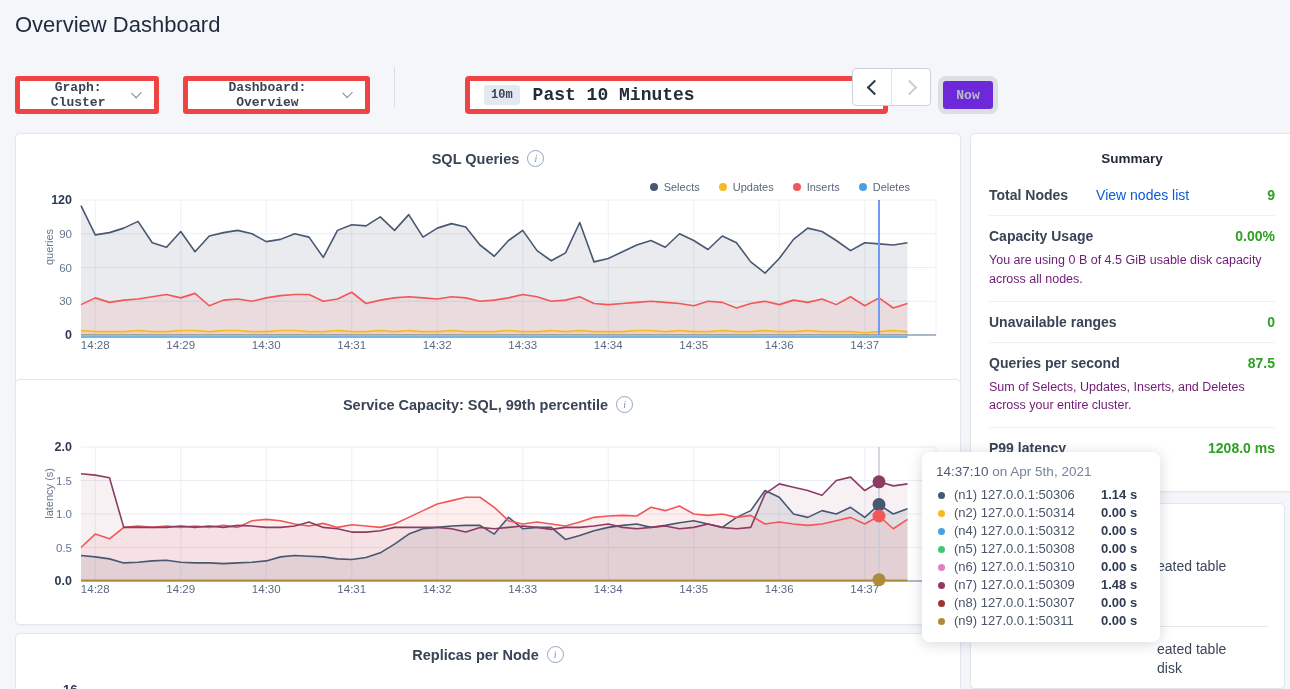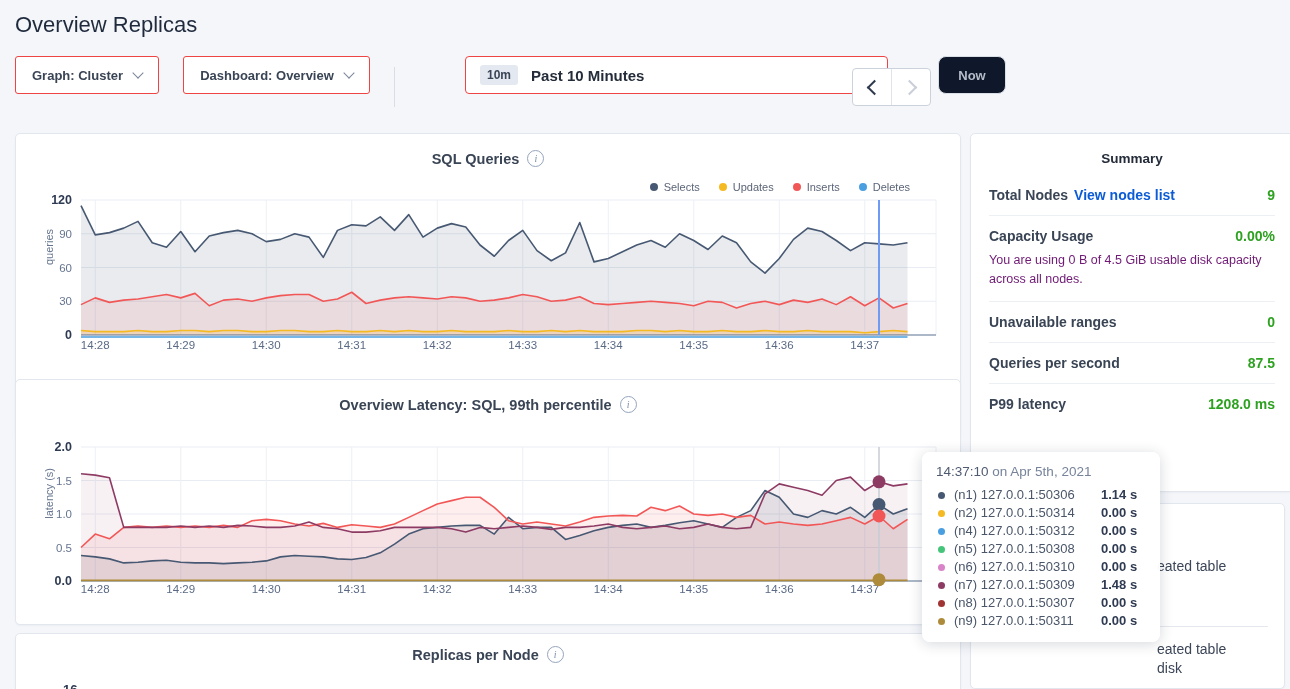--- a/index.html
+++ b/index.html
@@ -3,40 +3,40 @@
 <meta charset="utf-8">
 <style>
   html,body{margin:0;padding:0;}
   body{
     width:1290px;height:689px;overflow:hidden;position:relative;
     background:#f4f6fa;font-family:"Liberation Sans",sans-serif;color:#394455;
   }
   
   #page-title{position:absolute;left:15px;top:12px;font-size:22px;font-weight:500;color:#1f2a3c;margin:0;}
   
-  .tb-btn{position:absolute;top:56px;height:38px;background:#fff;border:1px solid #ef4444;border-radius:3px;
-    display:flex;align-items:center;justify-content:center;font-family:Liberation Sans, sans-serif;
+  .tb-btn{position:absolute;top:76px;height:38px;background:#fff;border:5px solid #ef4444;border-radius:3px;
+    display:flex;align-items:center;justify-content:center;font-family:Liberation Mono, monospace;
     font-size:13px;font-weight:700;color:#394455;cursor:pointer;box-sizing:border-box;padding:0 14px;}
   .chev{display:inline-block;width:7px;height:7px;border:solid #7a8699;border-width:0 1.6px 1.6px 0;
     transform:rotate(45deg);margin-left:11px;margin-top:-4px;}
   .vdiv{position:absolute;left:394px;top:67px;height:40px;border-left:1px solid #d9dee6;}
   #time-picker{left:417px;width:423px;border-radius:4px;justify-content:flex-start;margin-left:48px;}
   #time-picker .badge{background:#e4e9f1;border-radius:3px;font-size:12px;font-weight:700;color:#394455;
     padding:3px 7px;margin-right:13px;}
-  #time-picker .tp-label{font-size:15px;font-weight:700;color:#242c3a;}
+  #time-picker .tp-label{font-size:18px;font-weight:700;color:#242c3a;}
   #time-picker .chev{margin-left:auto;}
   .navgroup{position:absolute;left:852px;top:68px;width:79px;height:38px;background:#fff;
     border:1px solid #ccd2dc;border-radius:4px;display:flex;box-sizing:border-box;}
   .navgroup button{flex:1;background:none;border:none;border-right:1px solid #dfe3ea;cursor:pointer;
     display:flex;align-items:center;justify-content:center;}
   .navgroup button:last-child{border-right:none;cursor:default;}
   .arrow{display:inline-block;width:9px;height:9px;border:solid #2f3a4d;border-width:0 2.4px 2.4px 0;}
   .arrow.left{transform:rotate(135deg);margin-left:4px;}
   .arrow.right{transform:rotate(-45deg);border-color:#c9ced8;margin-right:4px;}
-  #now-button{left:938px;width:68px;background:#0f172a;border-color:#dadee5;color:#b6bdc9;border-radius:8px;cursor:default;}
+  #now-button{left:938px;width:60px;background:#6d28d9;border-color:#dadee5;color:#b6bdc9;border-radius:8px;cursor:default;}
   
   .card{position:absolute;background:#fff;border:1px solid #e2e7ee;border-radius:5px;
     box-shadow:0 1px 2px rgba(40,50,70,0.04);box-sizing:border-box;}
   #card-sql{left:15px;top:133px;width:946px;height:304px;}
   #card-latency{left:15px;top:379px;width:946px;height:246px;}
   #card-replicas{left:15px;top:633px;width:946px;height:140px;overflow:hidden;}
   #card-summary{left:970px;top:133px;width:324px;height:359px;}
   #card-events{left:970px;top:503px;width:315px;height:186px;overflow:hidden;}
   .ctitle{position:absolute;top:16px;left:0;width:100%;text-align:center;font-size:14.5px;font-weight:700;
     color:#394455;display:flex;align-items:center;justify-content:center;gap:8px;}
@@ -51,40 +51,40 @@
     font-size:11px;color:#66758f;}
   .chart-svg{position:absolute;left:0;top:57px;}
   .clip-num{position:absolute;font-size:13px;font-weight:700;color:#2d3a52;}
   
   .summary-title{text-align:center;font-weight:700;font-size:13.5px;color:#242c3a;padding:17px 0 9px;}
   #summary-rows{padding:0 18px;}
   .srow{padding:12px 0;border-bottom:1px solid #eceff4;}
   .srow:last-child{border-bottom:none;}
   .srow-top{display:flex;align-items:baseline;}
   .slabel{font-weight:700;font-size:14px;color:#394455;}
-  .slink{font-weight:700;font-size:14px;color:#0b5cd6;margin-left:6px;text-decoration:none;cursor:pointer;}
+  .slink{font-weight:400;font-size:14px;color:#0b5cd6;margin-left:28px;text-decoration:none;cursor:pointer;}
   .sval{margin-left:auto;font-weight:700;font-size:14px;color:#2da120;}
   .sdesc{margin:7px 0 0;font-size:12.5px;color:#701a75;line-height:1.5;}
   
   .event-frag{position:absolute;font-size:14px;color:#3c4658;}
   .event-divider{position:absolute;left:988px;top:626px;width:280px;border-top:1px solid #e5e8ee;}
   
   #chart-tooltip{position:absolute;left:922px;top:452px;width:238px;background:rgba(255,255,255,0.97);
     border-radius:8px;box-shadow:0 2px 14px rgba(30,40,60,0.18);padding:10px 14px 12px;z-index:10;box-sizing:border-box;}
   .thead{font-size:13.5px;color:#4f5b70;margin:2px 0 7px;}
   .thead .tdate{color:#76839a;}
   .trow{display:flex;align-items:flex-start;line-height:18px;}
   .tdot{width:7px;height:7px;border-radius:50%;margin:5.5px 9px 0 2px;flex:none;}
   .tlabel{font-size:13px;color:#4a5669;width:147px;}
   .tval{font-size:13px;font-weight:700;color:#2f3b52;}
 </style>
 </head>
 <body>
 
-<h1 id="page-title">Overview Replicas</h1>
+<h1 id="page-title">Overview Dashboard</h1>
 
 <button class="tb-btn" style="left:15px;width:144px;">
   <span>Graph: Cluster</span>
   <span class="chev"></span>
 </button>
 <button class="tb-btn" style="left:183px;width:187px;">
   <span>Dashboard: Overview</span>
   <span class="chev"></span>
 </button>
 <div class="vdiv"></div>
@@ -165,21 +165,21 @@
       <polyline points="65,14.625 79.25,43.875 93.5,41.625 107.75,37.125 122,30.375 136.25,51.75 150.5,56.25 164.75,40.5 179,60.75 193.25,45 207.5,41.625 221.75,39.375 236,42.75 250.25,50.625 264.5,48.375 278.75,42.75 293,46.125 307.25,66.375 321.5,39.375 335.75,33.75 350,34.875 364.25,25.875 378.5,39.375 392.75,23.625 407,46.125 421.25,37.125 435.5,32.625 449.75,36 464,54 478.25,65.25 492.5,49.5 506.75000000000006,39.375 521,59.625 535.25,69.75 549.5,61.875 563.75,31.5 578,70.875 592.25,67.5 606.5,60.75 620.75,54 635,49.5 649.25,56.25 663.5,42.75 677.75,49.5 692,58.5 706.25,45 720.5,51.75 734.75,70.875 749,82.125 763.25,67.5 777.5,48.375 791.75,37.125 806,40.5 820.25,49.5 834.5,59.625 848.75,51.75 863,52.875 877.25,54 891.5,51.75" fill="none" stroke="#475872" stroke-width="1.6" stroke-linejoin="round"></polyline>
       <polyline points="65,139.5 79.25,140.625 93.5,140.625 107.75,140.625 122,139.5 136.25,140.625 150.5,140.625 164.75,139.5 179,139.5 193.25,140.625 207.5,139.5 221.75,139.5 236,140.625 250.25,140.625 264.5,139.5 278.75,139.5 293,140.625 307.25,140.625 321.5,139.5 335.75,140.625 350,140.625 364.25,139.5 378.5,140.625 392.75,139.5 407,140.625 421.25,140.625 435.5,139.5 449.75,140.625 464,140.625 478.25,140.625 492.5,139.5 506.75000000000006,140.625 521,140.625 535.25,139.5 549.5,140.625 563.75,139.5 578,140.625 592.25,140.625 606.5,140.625 620.75,139.5 635,139.5 649.25,140.625 663.5,139.5 677.75,140.625 692,140.625 706.25,139.5 720.5,140.625 734.75,140.625 749,139.5 763.25,140.625 777.5,140.625 791.75,139.5 806,140.625 820.25,140.625 834.5,140.625 848.75,141.75 863,140.625 877.25,139.5 891.5,140.625" fill="none" stroke="#f5b922" stroke-width="1.6" stroke-linejoin="round"></polyline>
       <polyline points="65,113.625 79.25,106.875 93.5,111.375 107.75,109.125 122,108 136.25,105.75 150.5,103.5 164.75,106.875 179,102.375 193.25,114.75 207.5,109.125 221.75,108 236,110.25 250.25,106.875 264.5,104.625 278.75,103.5 293,103.5 307.25,110.25 321.5,108 335.75,101.25 350,112.5 364.25,109.125 378.5,106.875 392.75,105.75 407,106.875 421.25,108 435.5,105.75 449.75,106.875 464,110.25 478.25,109.125 492.5,106.875 506.75000000000006,103.5 521,105.75 535.25,110.25 549.5,109.125 563.75,105.75 578,112.5 592.25,113.625 606.5,112.5 620.75,111.375 635,110.25 649.25,111.375 663.5,112.5 677.75,114.75 692,110.25 706.25,111.375 720.5,117 734.75,112.5 749,110.25 763.25,113.625 777.5,109.125 791.75,111.375 806,108 820.25,113.625 834.5,105.75 848.75,114.75 863,106.875 877.25,117 891.5,112.5" fill="none" stroke="#f25757" stroke-width="1.6" stroke-linejoin="round"></polyline>
       <polyline points="65,146 79.25,146 93.5,146 107.75,146 122,146 136.25,146 150.5,146 164.75,146 179,146 193.25,146 207.5,146 221.75,146 236,146 250.25,146 264.5,146 278.75,146 293,146 307.25,146 321.5,146 335.75,146 350,146 364.25,146 378.5,146 392.75,146 407,146 421.25,146 435.5,146 449.75,146 464,146 478.25,146 492.5,146 506.75000000000006,146 521,146 535.25,146 549.5,146 563.75,146 578,146 592.25,146 606.5,146 620.75,146 635,146 649.25,146 663.5,146 677.75,146 692,146 706.25,146 720.5,146 734.75,146 749,146 763.25,146 777.5,146 791.75,146 806,146 820.25,146 834.5,146 848.75,146 863,146 877.25,146 891.5,146" fill="none" stroke="#4a9fe0" stroke-width="1.6" stroke-linejoin="round"></polyline>
       <line x1="863" y1="9" x2="863" y2="144" stroke="#6f9bf5" stroke-width="2"></line>
     </svg>
 </div>
 
 <div class="card" id="card-latency">
   <div class="ctitle">
-    <span>Overview Latency: SQL, 99th percentile</span>
+    <span>Service Capacity: SQL, 99th percentile</span>
     <span class="info-icon">i</span>
   </div>
   <span class="ylab" style="top:88px;">latency (s)</span>
   <svg class="chart-svg" id="svg-lat" width="946" height="169">
       <text x="56" y="148" text-anchor="end" fill="#2d3a52" font-size="12.5" font-weight="700" font-family="&quot;Liberation Sans&quot;,sans-serif">0.0</text>
       <line x1="65" y1="110.5" x2="920" y2="110.5" stroke="#e9edf3" stroke-width="1"></line>
       <text x="56" y="114.5" text-anchor="end" fill="#66758f" font-size="11.5" font-weight="400" font-family="&quot;Liberation Sans&quot;,sans-serif">0.5</text>
       <line x1="65" y1="77" x2="920" y2="77" stroke="#e9edf3" stroke-width="1"></line>
       <text x="56" y="81" text-anchor="end" fill="#66758f" font-size="11.5" font-weight="400" font-family="&quot;Liberation Sans&quot;,sans-serif">1.0</text>
       <line x1="65" y1="43.5" x2="920" y2="43.5" stroke="#e9edf3" stroke-width="1"></line>
@@ -252,20 +252,21 @@
         <div class="srow-top">
           <span class="slabel">Unavailable ranges</span>
           <span class="sval">0</span>
         </div>
       </div>
       <div class="srow">
         <div class="srow-top">
           <span class="slabel">Queries per second</span>
           <span class="sval">87.5</span>
         </div>
+        <p class="sdesc">Sum of Selects, Updates, Inserts, and Deletes across your entire cluster.</p>
       </div>
       <div class="srow">
         <div class="srow-top">
           <span class="slabel">P99 latency</span>
           <span class="sval">1208.0 ms</span>
         </div>
       </div>
     </div>
 </div>
 

